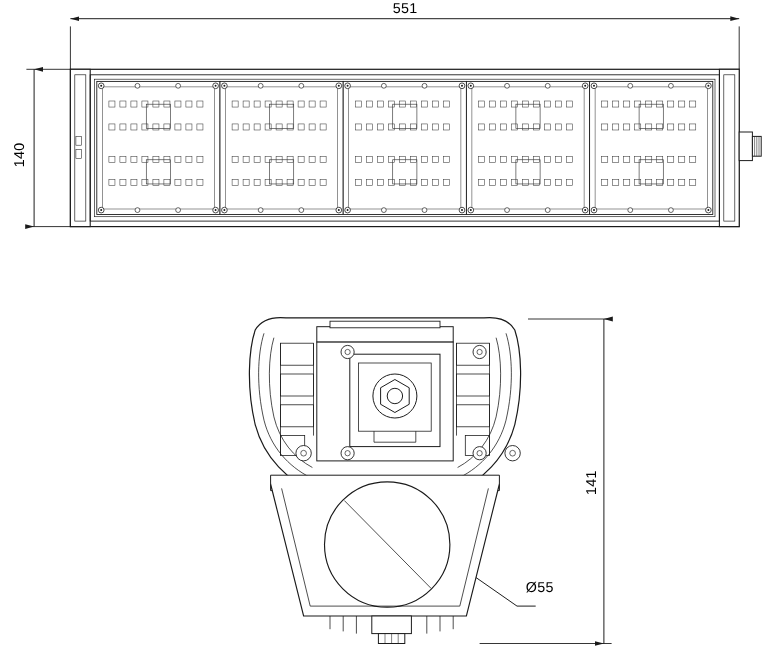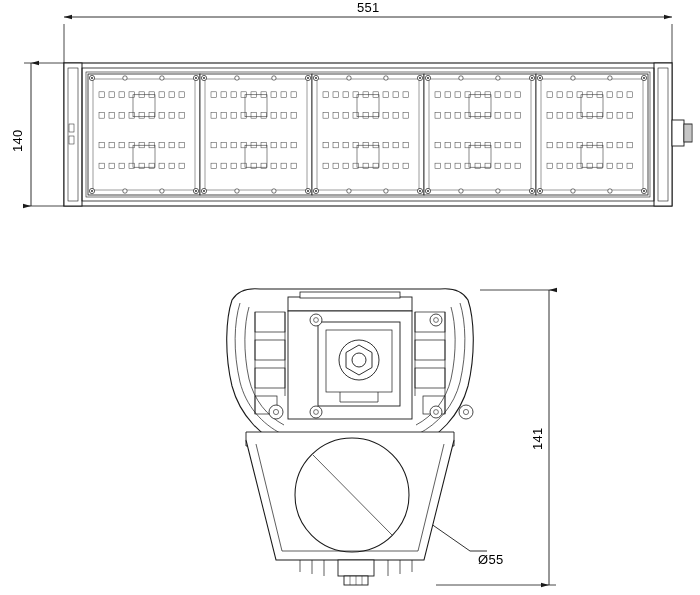--- a/index.html
+++ b/index.html
@@ -414,15 +414,15 @@
       <rect x="344" y="576" width="24" height="9" stroke-width="0.9" fill="#ffffff"></rect>
       <line x1="350" y1="576" x2="350" y2="585" stroke-width="0.5"></line>
       <line x1="356" y1="576" x2="356" y2="585" stroke-width="0.5"></line>
       <line x1="362" y1="576" x2="362" y2="585" stroke-width="0.5"></line>
     </g>
   </svg>
 
   <div class="dimtext" style="left:357px;top:0px;">551</div>
   <div class="dimtext vert" style="left:10px;top:152px;">140</div>
   <div class="dimtext vert" style="left:530px;top:450px;">141</div>
-  <div class="dimtext" style="left:478px;top:552px;">Ø55</div>
+  <div class="dimtext" style="left:478px;top:526px;">Ø55</div>
 
 </div>
 
 </body></html>

